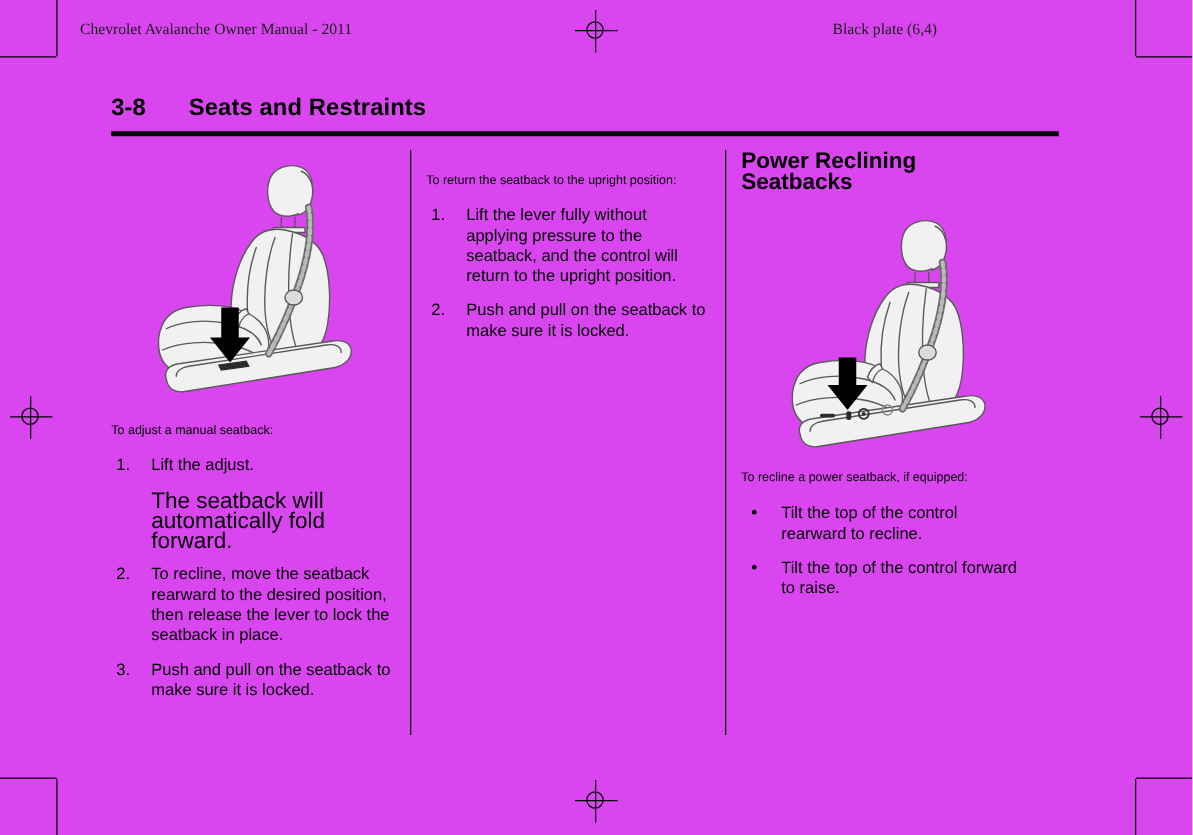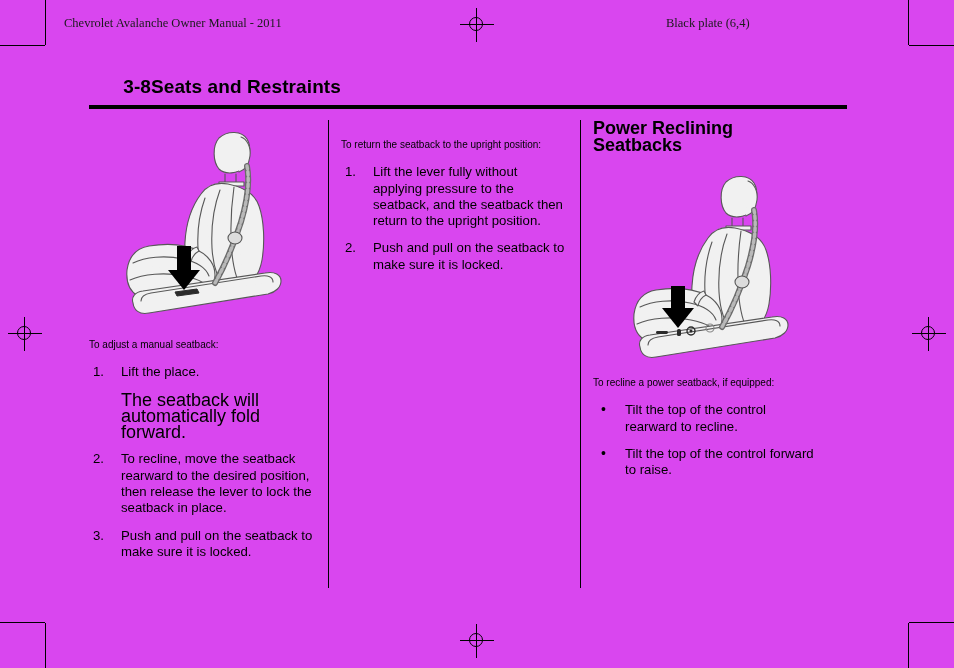--- a/index.html
+++ b/index.html
@@ -69,21 +69,20 @@
     top: 76px;
     width: 758px;
   }
   #title-row {
     display: flex;
     align-items: baseline;
     font-size: 19px;
     font-weight: bold;
     letter-spacing: 0.1px;
     color: #000;
-    text-align: right;
   }
   #page-number { width: 62px; }
   #title-rule {
     margin-top: 7px;
     height: 4px;
     background: #000;
     width: 100%;
   }
 
   
@@ -263,21 +262,21 @@
             <path d="M79,150 L111,150 L95,170 Z"></path>
           </g>
         </svg>
       </div>
 
       <p class="body">To adjust a manual seatback:</p>
 
       <ol class="steps">
         <li>
           <span class="marker">1.</span>
-          <span>Lift the place.</span>
+          <span>Lift the adjust.</span>
           <p class="sub-para">The seatback will automatically fold forward.</p>
         </li>
         <li>
           <span class="marker">2.</span>
           <span>To recline, move the seatback rearward to the desired position, then release the lever to lock the seatback in place.</span>
         </li>
         <li>
           <span class="marker">3.</span>
           <span>Push and pull on the seatback to make sure it is locked.</span>
         </li>
@@ -287,21 +286,21 @@
     <div class="col-gap">
       <div class="col-rule"></div>
     </div>
 
     <div class="column">
       <p class="body">To return the seatback to the upright position:</p>
 
       <ol class="steps">
         <li>
           <span class="marker">1.</span>
-          <span>Lift the lever fully without applying pressure to the seatback, and the seatback then return to the upright position.</span>
+          <span>Lift the lever fully without applying pressure to the seatback, and the control will return to the upright position.</span>
         </li>
         <li>
           <span class="marker">2.</span>
           <span>Push and pull on the seatback to make sure it is locked.</span>
         </li>
       </ol>
     </div>
 
     <div class="col-gap">
       <div class="col-rule"></div>

